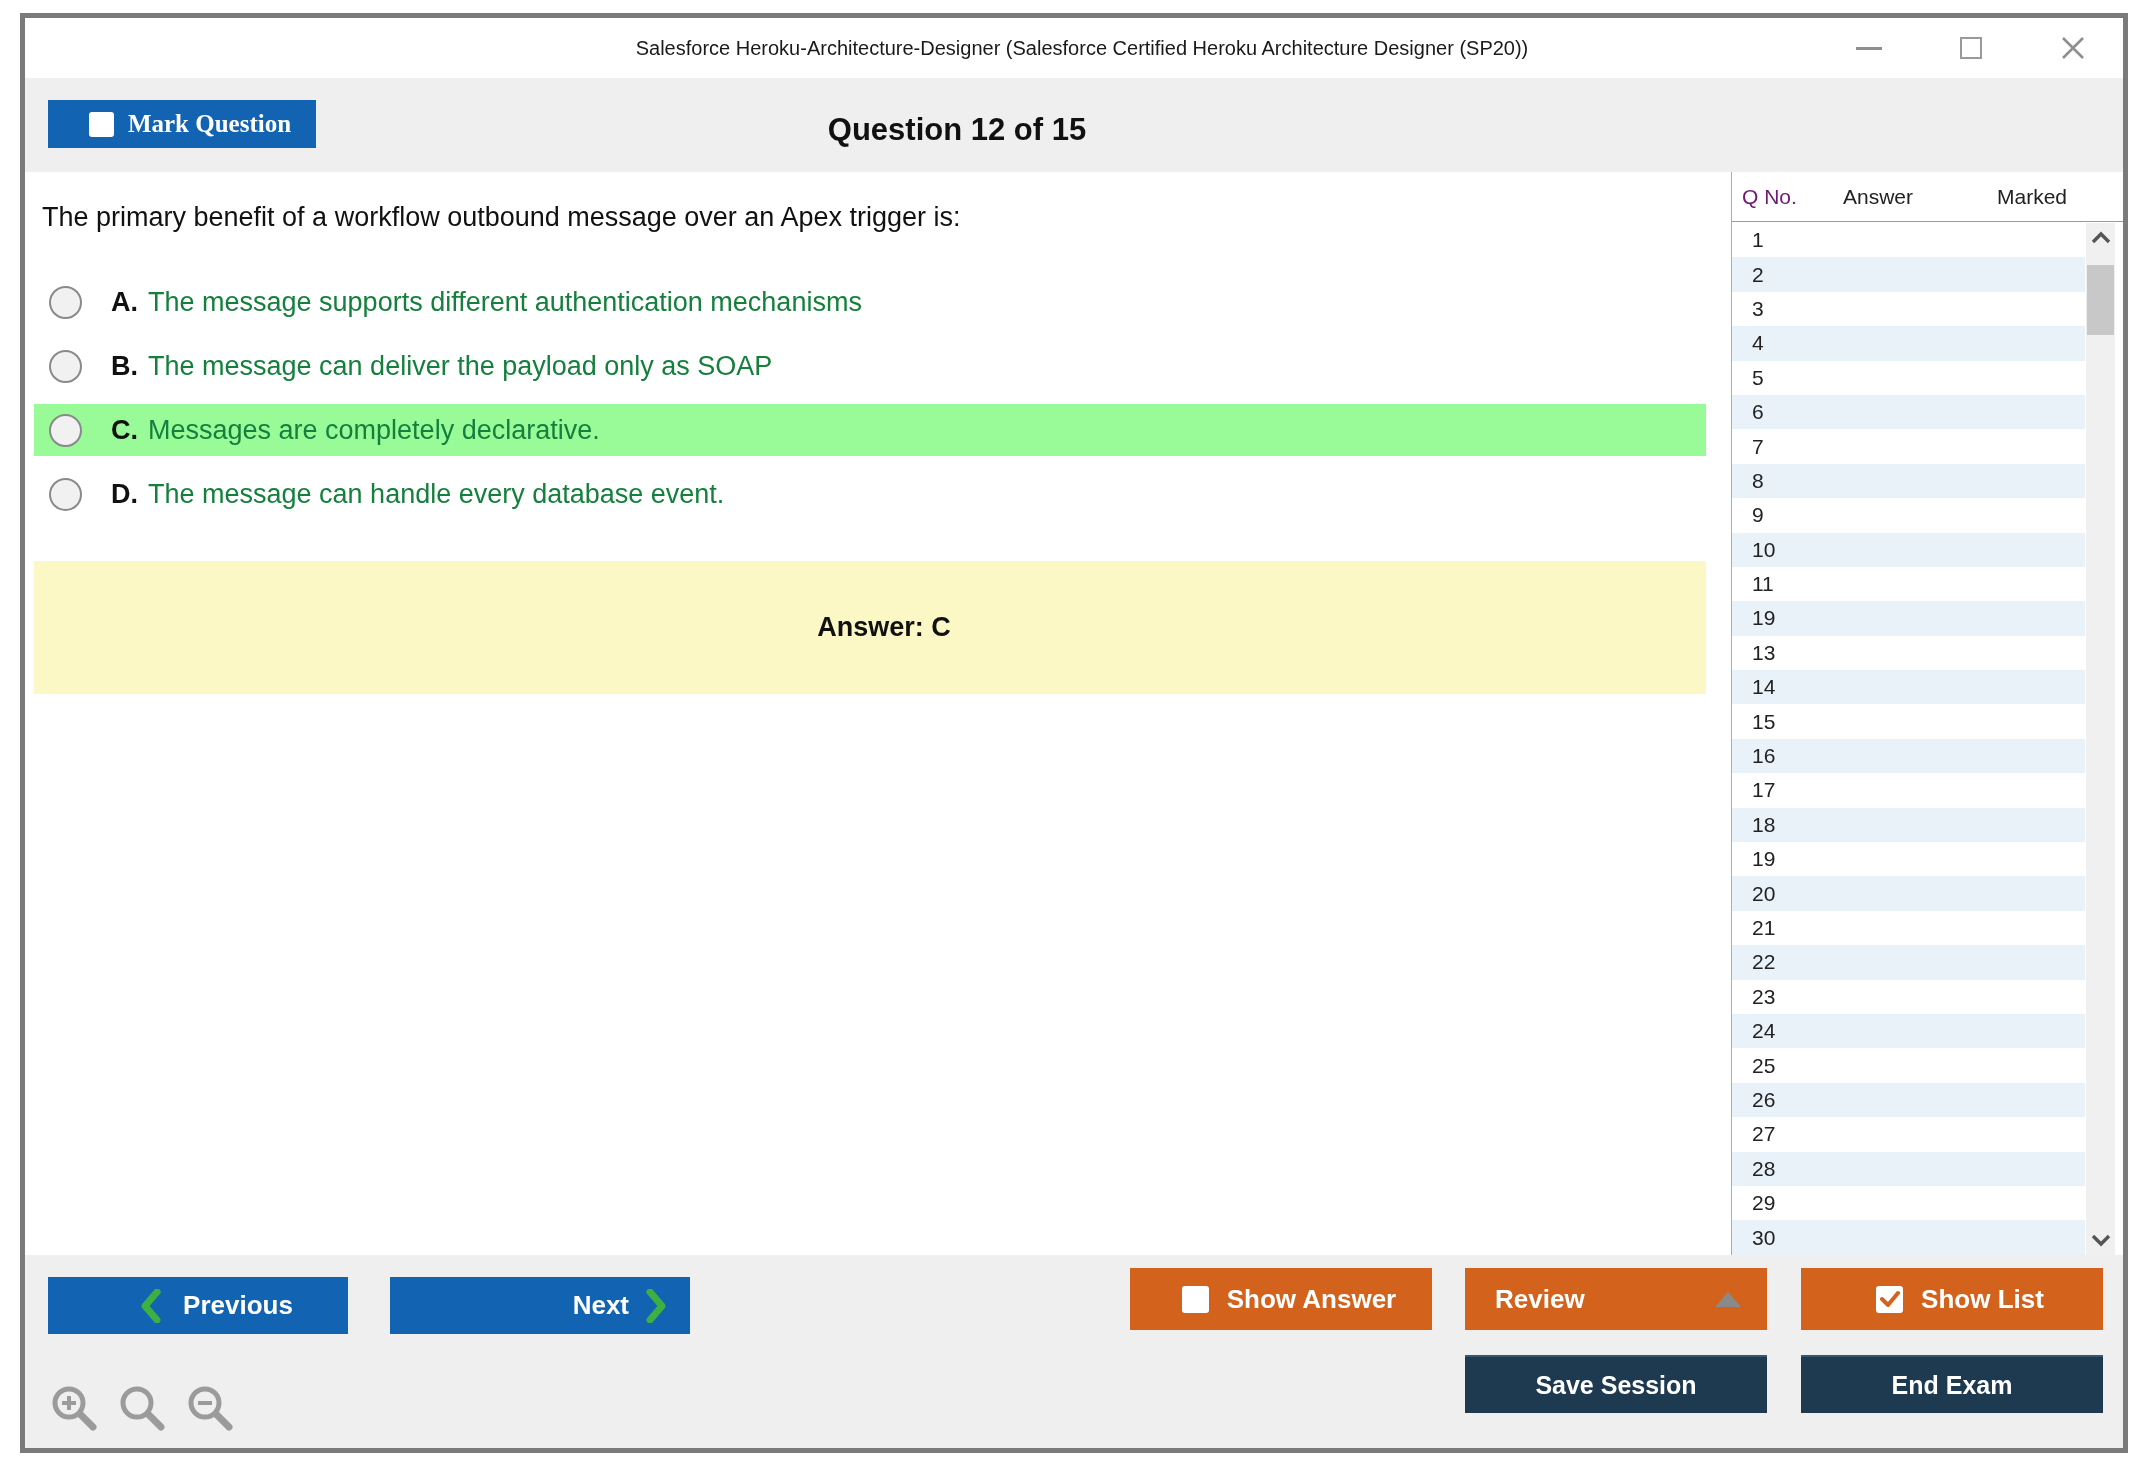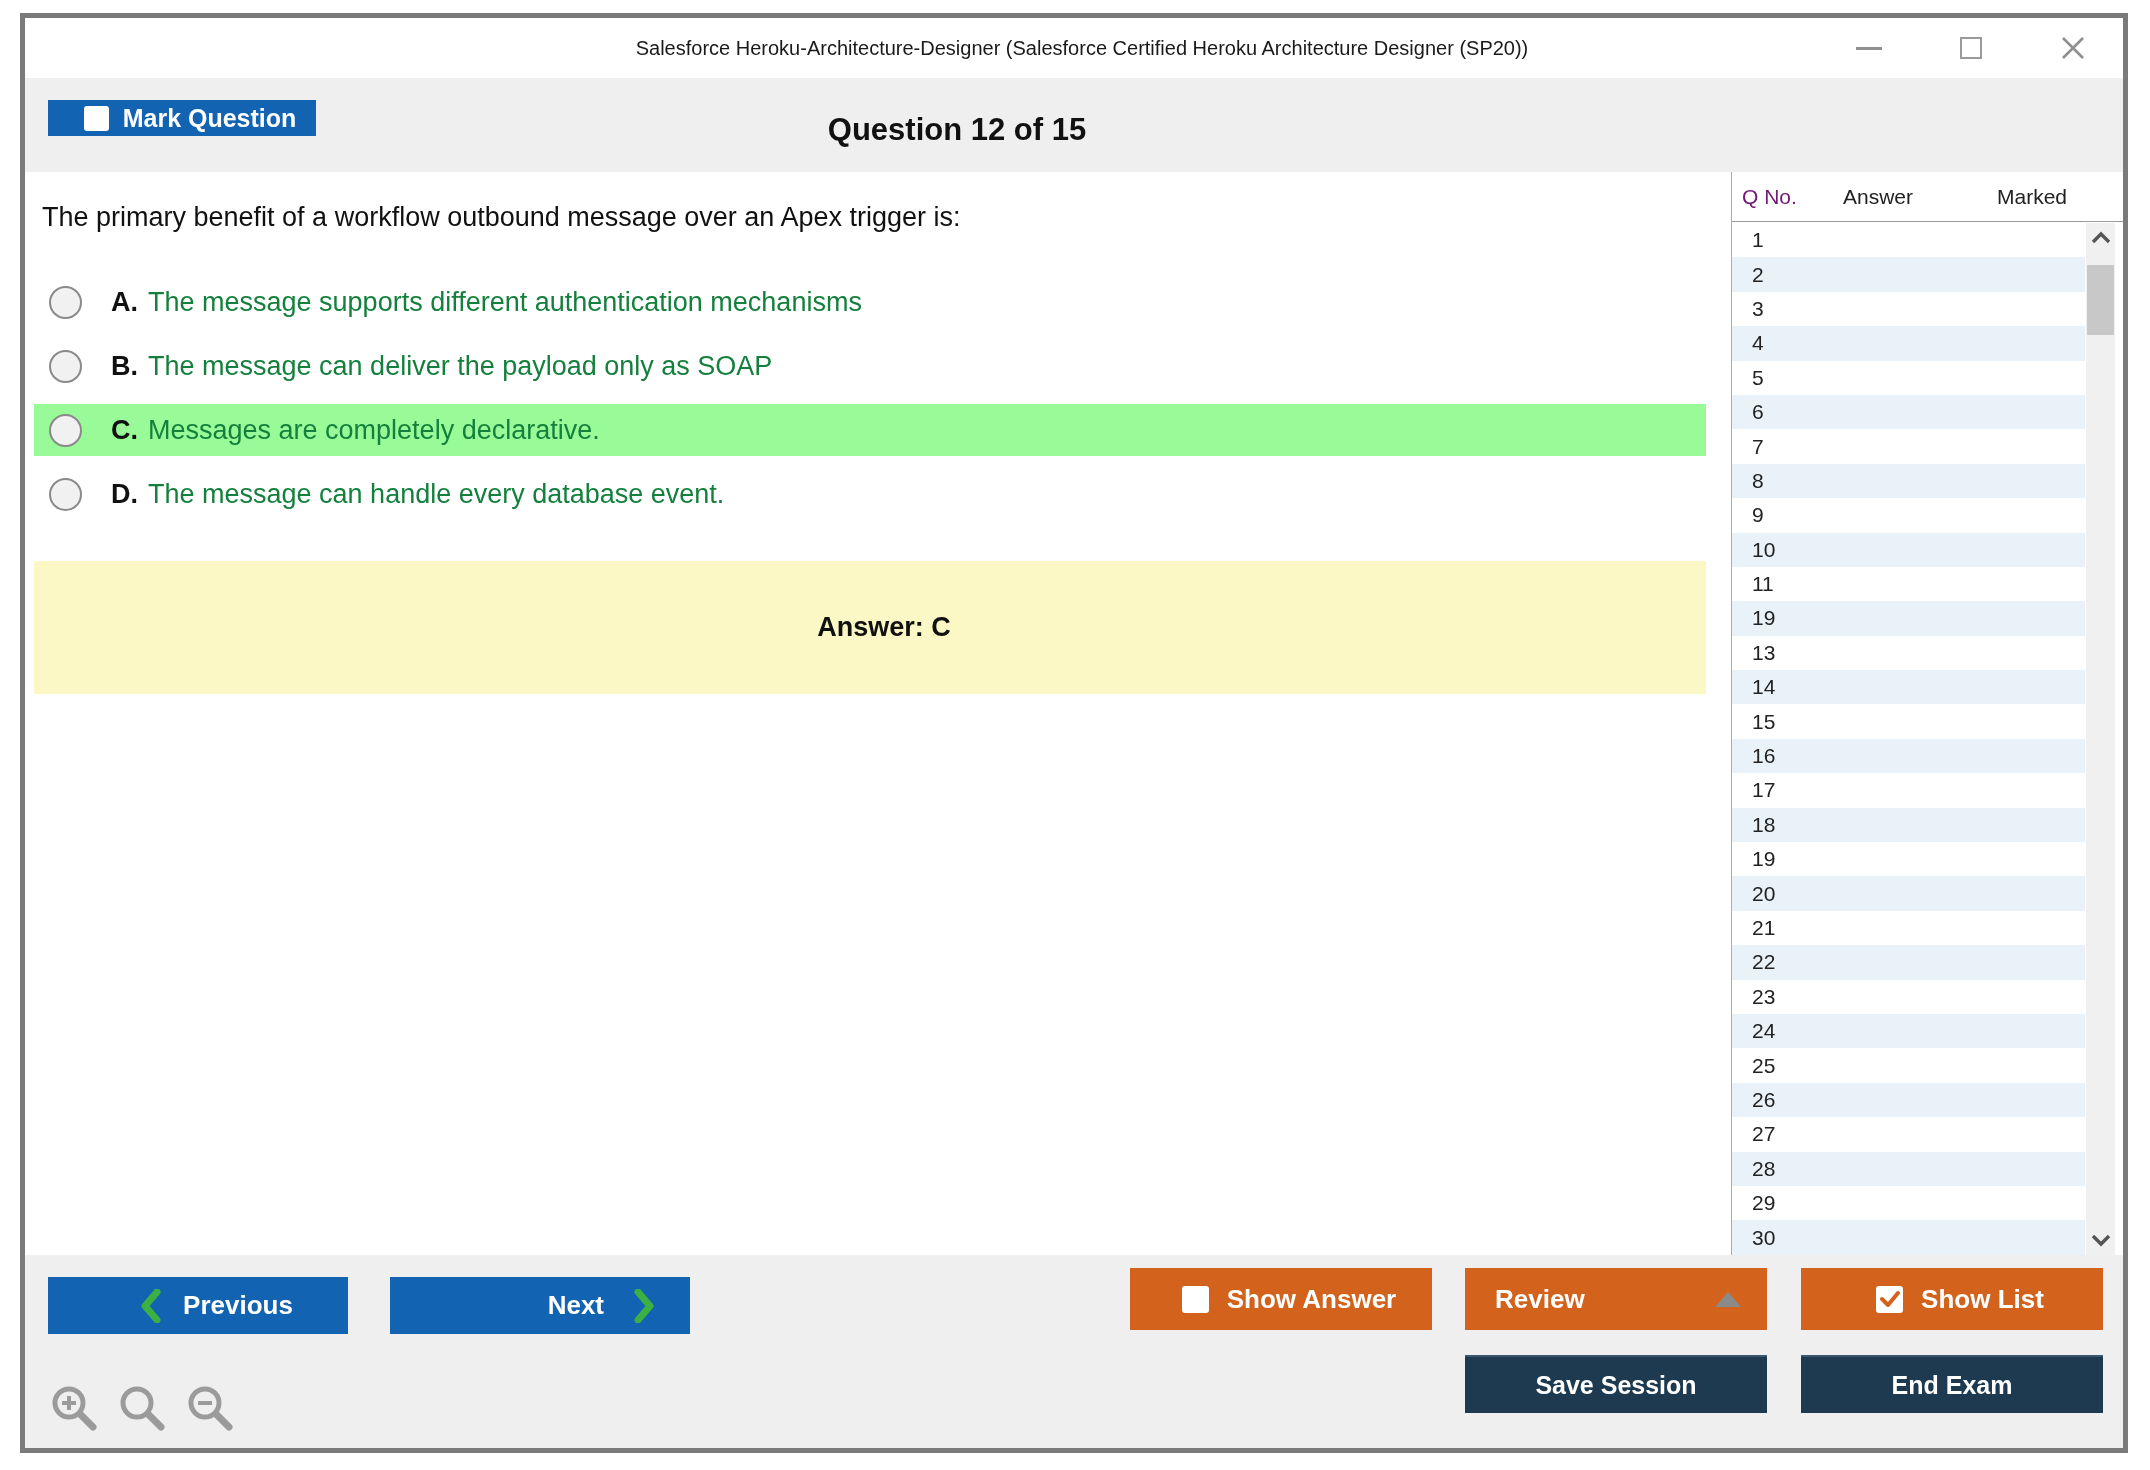--- a/index.html
+++ b/index.html
@@ -15,22 +15,22 @@
               display:flex; align-items:center; }
   .title-text { margin-left:16px; font-size:20px; color:#1a1a1a; }
   .win-controls { position:absolute; right:28px; top:0; height:60px; display:flex;
                   align-items:center; gap:58px; }
   .ctl { width:44px; height:40px; display:flex; align-items:center; justify-content:center; cursor:default; }
   .ctl-min i { display:block; width:26px; height:3px; background:#8f8f8f; }
   .ctl-max i { display:block; width:22px; height:22px; border:2px solid #9a9a9a; }
 
   
   .headerbar { left:25px; top:78px; width:2098px; height:94px; background:#efefef; }
-  .mark-btn { left:48px; top:100px; width:268px; height:36px; background:var(--accent-blue);
-              display:flex; align-items:center; gap:14px; padding-left:16px; cursor:pointer; }
+  .mark-btn { left:48px; top:100px; width:268px; height:48px; background:var(--accent-blue);
+              display:flex; align-items:center; gap:14px; padding-left:16px; cursor:pointer;font-family:Liberation Serif, serif; }
   .mark-cb { width:25px; height:25px; background:#ffffff; border-radius:3px; }
   .mark-label { color:#ffffff; font-weight:bold; font-size:25px; }
   .q-counter { left:25px; top:112px; width:1864px; text-align:center; font-size:31px;
                font-weight:bold; color:#111; }
 
   
   .content { left:25px; top:172px; width:1706px; height:1083px; background:#ffffff; }
   .question-text { left:42px; top:202px; font-size:27px; color:#111; }
 
   .options { left:34px; top:276px; width:1672px; }
@@ -64,21 +64,21 @@
               align-items:center; justify-content:center; cursor:pointer; }
   .sbar-up { top:0; } .sbar-down { bottom:0; }
   .sbar-thumb { position:absolute; left:1px; top:42px; width:27px; height:70px;
                 background:#c8c8c8; cursor:pointer; }
 
   
   .footerbar { left:25px; top:1255px; width:2098px; height:193px; background:#efefef; }
   .nav-btn { height:57px; background:var(--accent-blue); color:#ffffff; font-weight:bold;
              font-size:26px; display:flex; align-items:center; cursor:pointer; }
   .prev-btn { left:48px;  top:1277px; width:300px; padding-left:38px; gap:22px; }
-  .next-btn { left:390px; top:1277px; width:300px; justify-content:flex-end; padding-right:36px; gap:30px; }
+  .next-btn { left:390px; top:1277px; width:300px; justify-content:flex-end; padding-right:24px; gap:17px; }
   .chev { display:block; }
 
   .orange-btn { top:1268px; width:302px; height:62px; background:var(--accent-orange);
                 color:#ffffff; font-weight:bold; font-size:26px; display:flex;
                 align-items:center; cursor:pointer; }
   .show-answer-btn { left:1130px; gap:18px; padding-left:16px; }
   .review-btn { left:1465px; padding-left:30px; }
   .show-list-btn { left:1801px; gap:18px; padding-left:16px; }
   .obtn-cb { width:27px; height:27px; background:#ffffff; border-radius:3px; flex:0 0 auto;
              display:flex; align-items:center; justify-content:center; }

